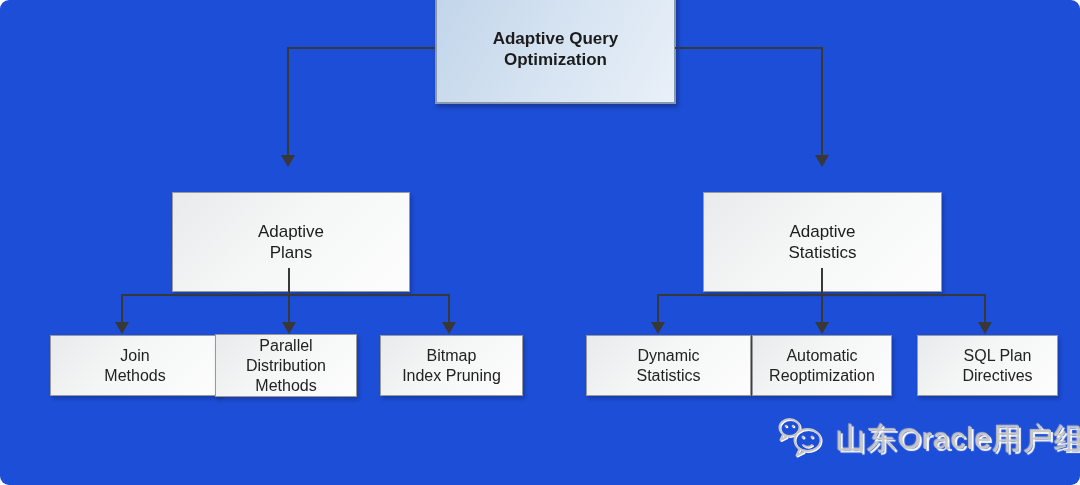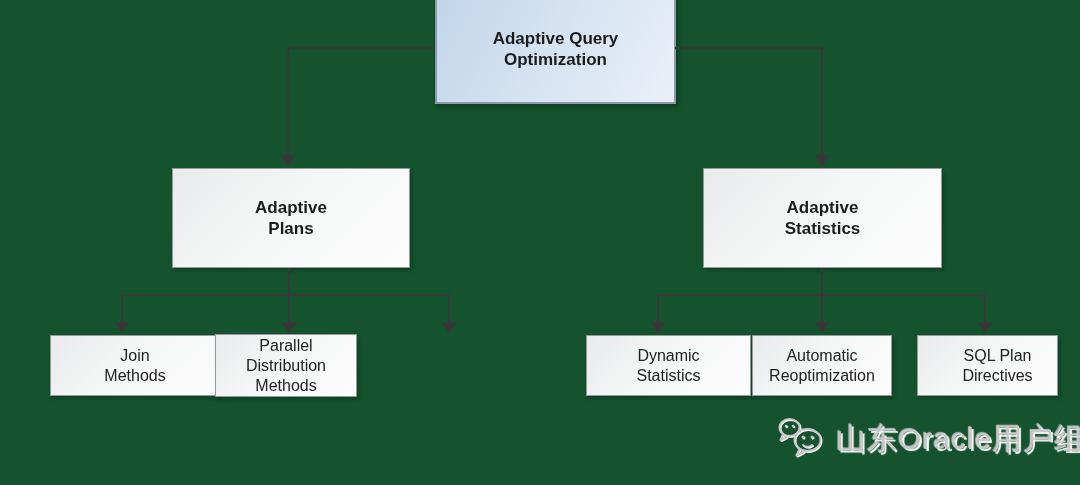--- a/index.html
+++ b/index.html
@@ -1,21 +1,22 @@
 <!DOCTYPE html>
 <html><head>
 <meta charset="utf-8">
 <style>
   html,body{margin:0;padding:0;background:#ffffff;}
   #stage{
     position:relative;
     width:1080px;height:485px;
-    background:#14532d;
+    background:#1d4ed8;
     overflow:hidden;
     font-family:"Liberation Sans","DejaVu Sans",sans-serif;
+    border-radius:9px;
   }
   .box{
     position:absolute;
     box-sizing:border-box;
     display:flex;align-items:center;justify-content:center;
     text-align:center;
     white-space:pre-line;
     color:#1c1c1c;
     line-height:1.25;
   }
@@ -23,21 +24,21 @@
     background:linear-gradient(118deg,#c2d5ea 0%,#d4e2f1 45%,#e9f0f8 100%);
     border:2px solid #8a9aac;
     box-shadow:2px 3px 5px rgba(0,0,0,0.30);
     font-weight:bold;font-size:17px;
   }
   .box.gray{
     background:linear-gradient(135deg,#e9eaeb 0%,#f5f6f6 45%,#fdfdfd 100%);
     border:1.5px solid #97999b;
     box-shadow:2px 3px 4px rgba(0,0,0,0.22);
   }
-  .box.lvl2{font-weight:bold;font-size:17px;}
+  .box.lvl2{font-weight:normal;font-size:17px;margin-top:24px;}
   .box.leaf{font-weight:normal;font-size:16px;color:#222;}
 
   .hline,.vline{position:absolute;background:#383838;}
   .hline{height:2px;}
   .vline{width:2px;}
   .arrow-down{
     position:absolute;width:0;height:0;
     border-left:7px solid transparent;
     border-right:7px solid transparent;
     border-top:12px solid #383838;
@@ -101,20 +102,24 @@
 
   <div class="box gray leaf" style="left:50px;top:335px;width:170px;height:61px;">
     <span>Join
 Methods</span>
   </div>
   <div class="box gray leaf" style="left:215px;top:334px;width:142px;height:63px;text-align:center;">
     <span>Parallel
 Distribution
 Methods</span>
   </div>
+  <div class="box gray leaf" style="left:380px;top:335px;width:143px;height:61px;">
+    <span>Bitmap
+Index Pruning</span>
+  </div>
   <div class="box gray leaf" style="left:586px;top:335px;width:165px;height:61px;justify-content:center;">
     <span>Dynamic
 Statistics</span>
   </div>
   <div class="box gray leaf" style="left:752px;top:335px;width:140px;height:61px;">
     <span>Automatic
 Reoptimization</span>
   </div>
   <div class="box gray leaf" style="left:917px;top:335px;width:141px;height:61px;padding-left:20px;">
     <span>SQL Plan

